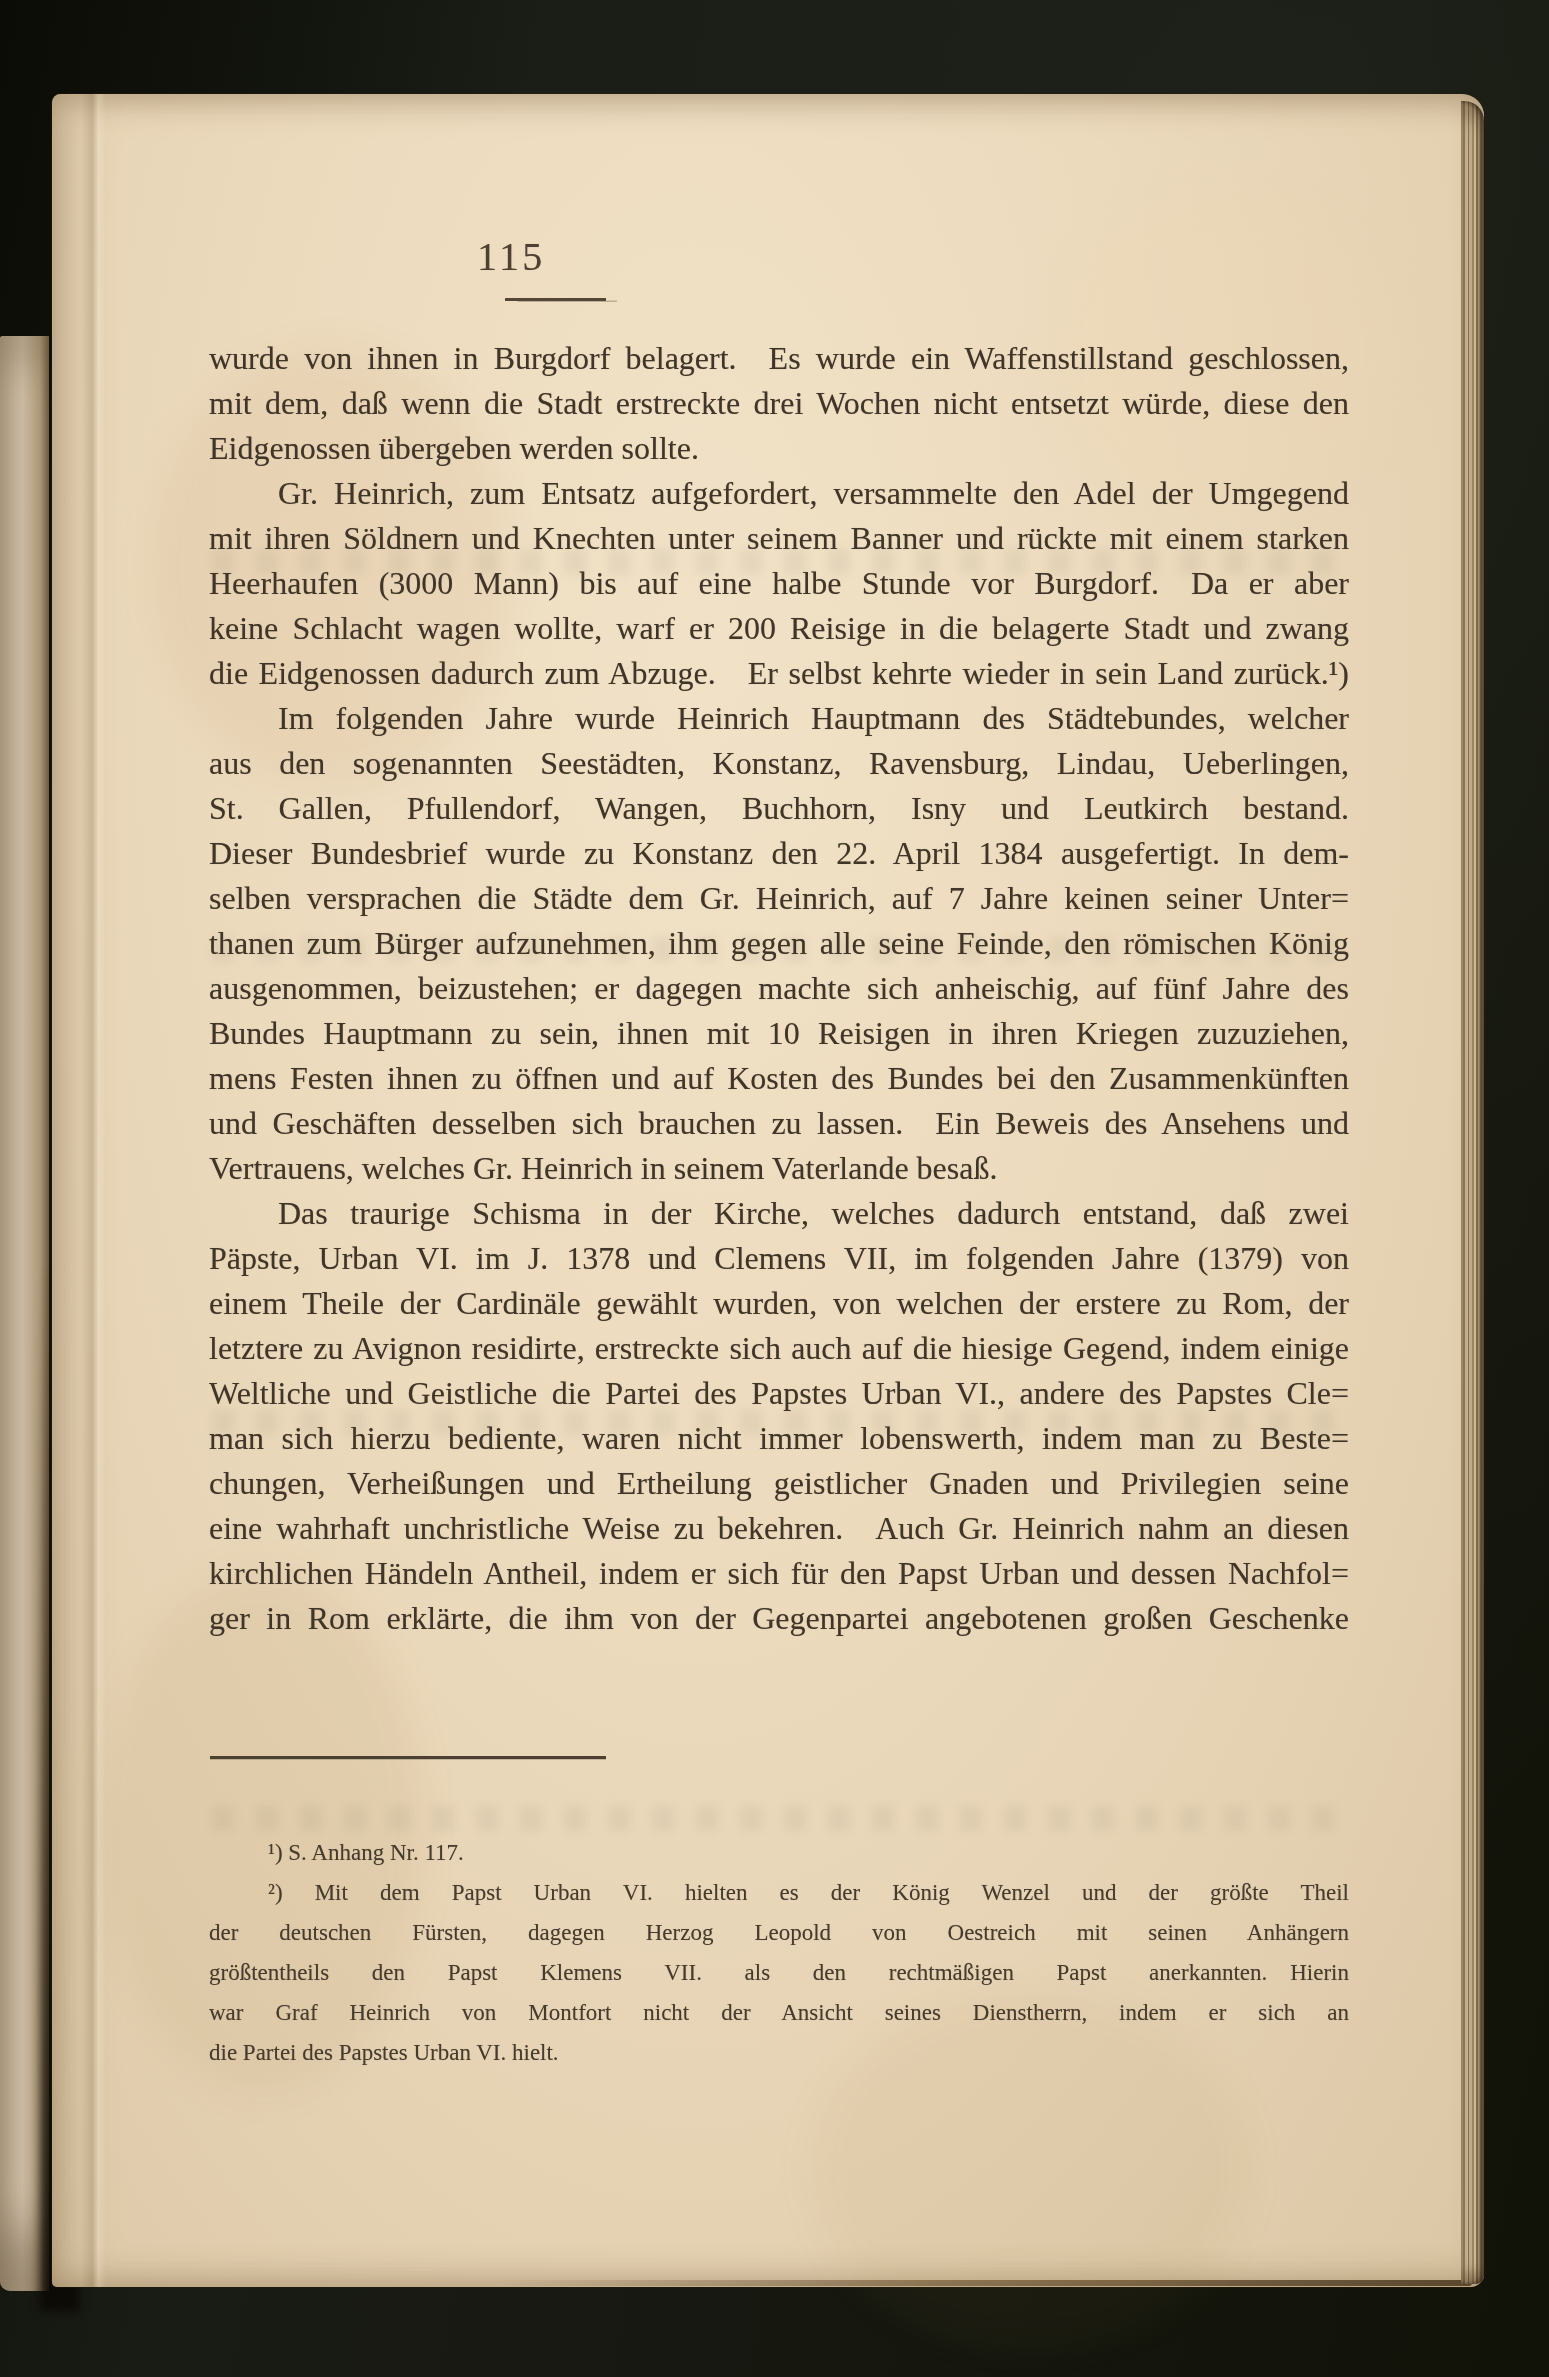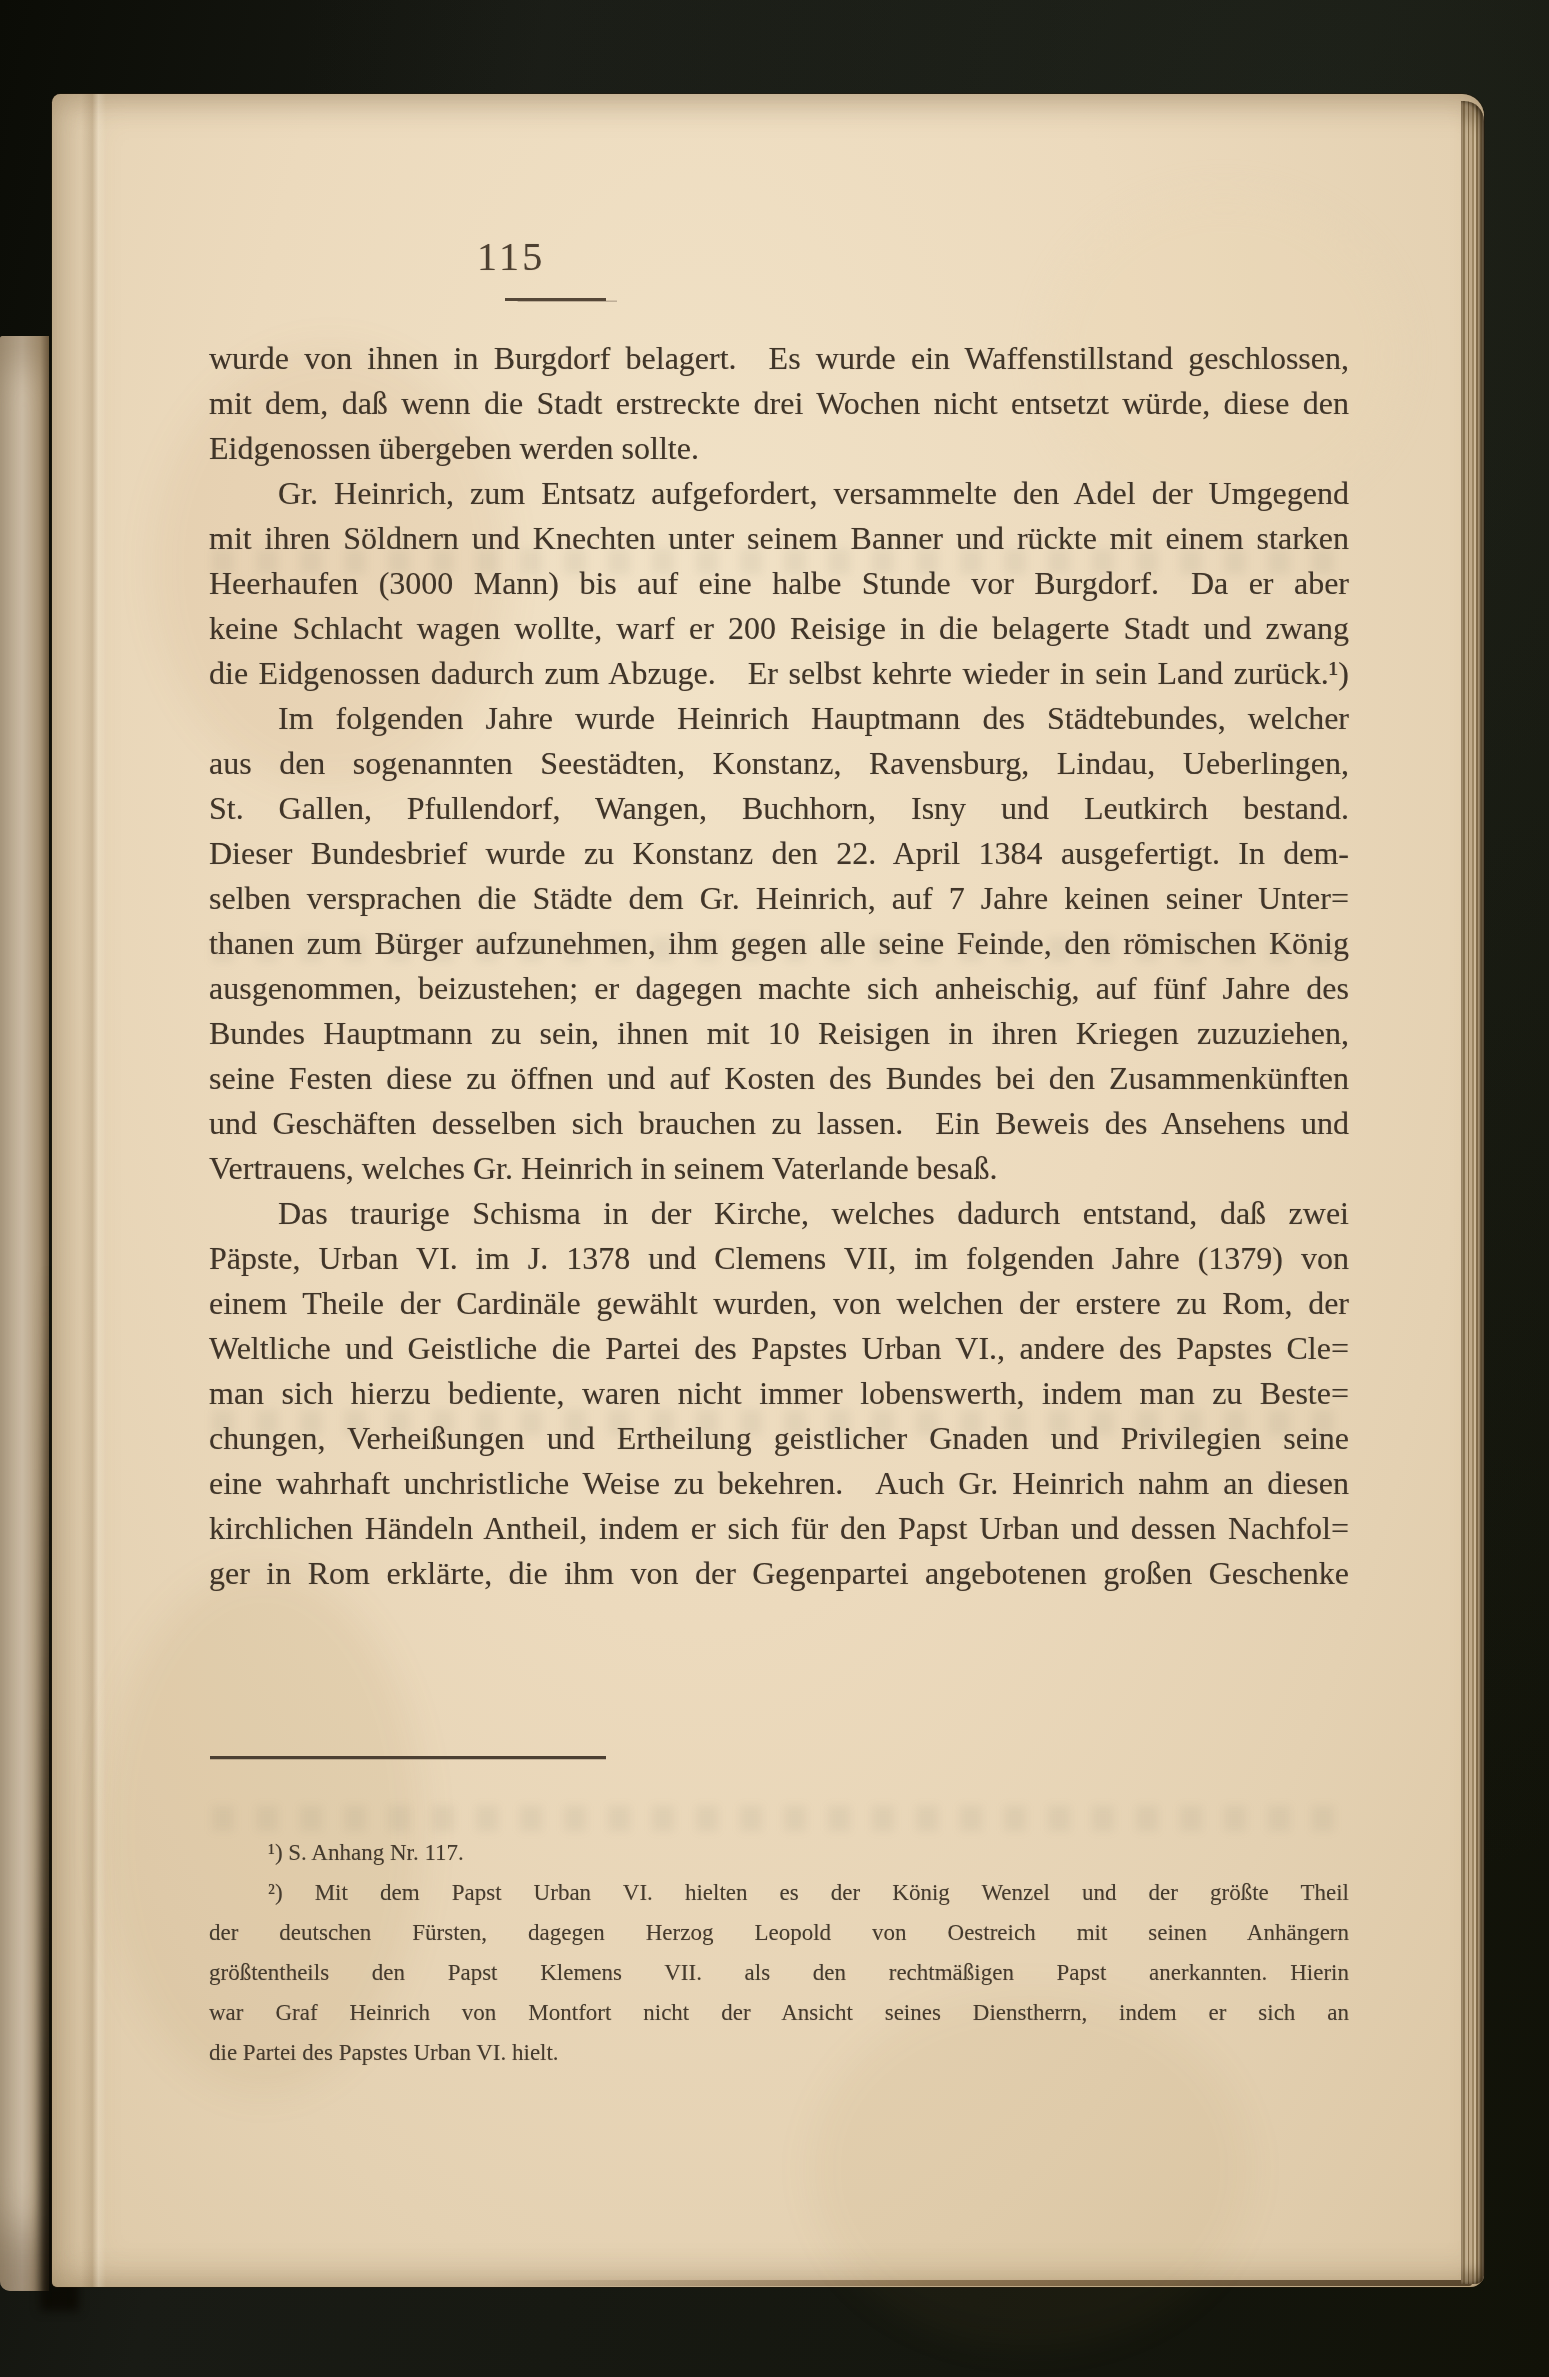--- a/index.html
+++ b/index.html
@@ -125,26 +125,27 @@
       <div class="line">keine Schlacht wagen wollte, warf er 200 Reisige in die belagerte Stadt und zwang</div>
       <div class="line">die Eidgenossen dadurch zum Abzuge. Er selbst kehrte wieder in sein Land zurück.¹)</div>
       <div class="line indent">Im folgenden Jahre wurde Heinrich Hauptmann des Städtebundes, welcher</div>
       <div class="line">aus den sogenannten Seestädten, Konstanz, Ravensburg, Lindau, Ueberlingen,</div>
       <div class="line">St. Gallen, Pfullendorf, Wangen, Buchhorn, Isny und Leutkirch bestand.</div>
       <div class="line">Dieser Bundesbrief wurde zu Konstanz den 22. April 1384 ausgefertigt. In dem-</div>
       <div class="line">selben versprachen die Städte dem Gr. Heinrich, auf 7 Jahre keinen seiner Unter=</div>
       <div class="line">thanen zum Bürger aufzunehmen, ihm gegen alle seine Feinde, den römischen König</div>
       <div class="line">ausgenommen, beizustehen; er dagegen machte sich anheischig, auf fünf Jahre des</div>
       <div class="line">Bundes Hauptmann zu sein, ihnen mit 10 Reisigen in ihren Kriegen zuzuziehen,</div>
-      <div class="line">seine Festen diese zu öffnen und auf Kosten des Bundes bei den Zusammenkünften</div>
+      <div class="line">mens Festen ihnen zu öffnen und auf Kosten des Bundes bei den Zusammenkünften</div>
       <div class="line">und Geschäften desselben sich brauchen zu lassen. Ein Beweis des Ansehens und</div>
       <div class="line end">Vertrauens, welches Gr. Heinrich in seinem Vaterlande besaß.</div>
       <div class="line indent">Das traurige Schisma in der Kirche, welches dadurch entstand, daß zwei</div>
       <div class="line">Päpste, Urban VI. im J. 1378 und Clemens VII, im folgenden Jahre (1379) von</div>
       <div class="line">einem Theile der Cardinäle gewählt wurden, von welchen der erstere zu Rom, der</div>
+      <div class="line">letztere zu Avignon residirte, erstreckte sich auch auf die hiesige Gegend, indem einige</div>
       <div class="line">Weltliche und Geistliche die Partei des Papstes Urban VI., andere des Papstes Cle=</div>
       <div class="line">man sich hierzu bediente, waren nicht immer lobenswerth, indem man zu Beste=</div>
       <div class="line">chungen, Verheißungen und Ertheilung geistlicher Gnaden und Privilegien seine</div>
       <div class="line">eine wahrhaft unchristliche Weise zu bekehren. Auch Gr. Heinrich nahm an diesen</div>
       <div class="line">kirchlichen Händeln Antheil, indem er sich für den Papst Urban und dessen Nachfol=</div>
       <div class="line">ger in Rom erklärte, die ihm von der Gegenpartei angebotenen großen Geschenke</div>
     </div>
 
   <div class="footnote-rule"></div>
 

